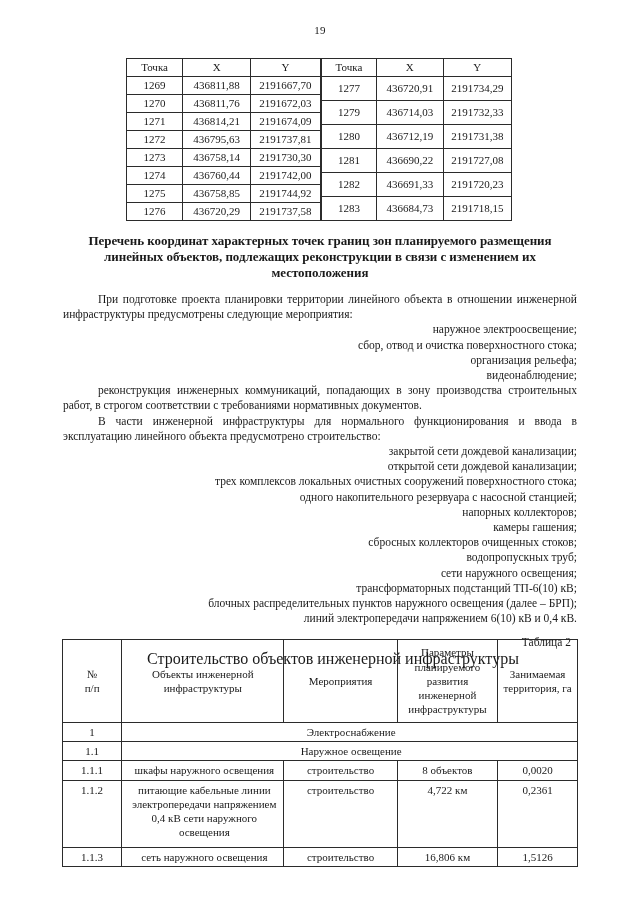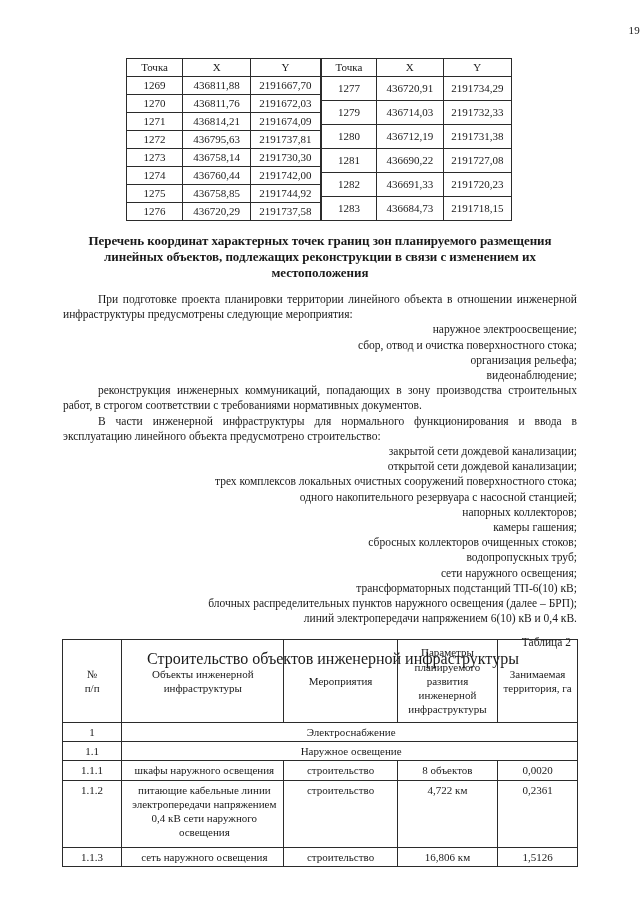--- a/index.html
+++ b/index.html
@@ -22,21 +22,21 @@
     box-sizing: border-box;
     padding: 0;
   }
 
   
   .page-number {
     position: absolute;
     top: 24px;
     left: 0;
     width: 640px;
-    text-align: right;
+    text-align: center;
     font-size: 11px;
     letter-spacing: 0.2px;
   }
 
   
   .coord-tables {
     position: absolute;
     top: 58px;
     left: 0;
     width: 512px;

